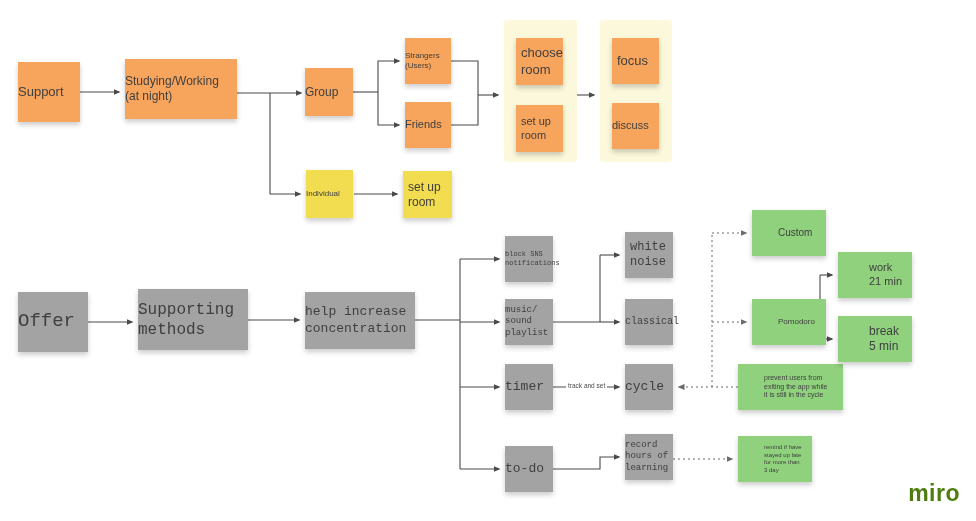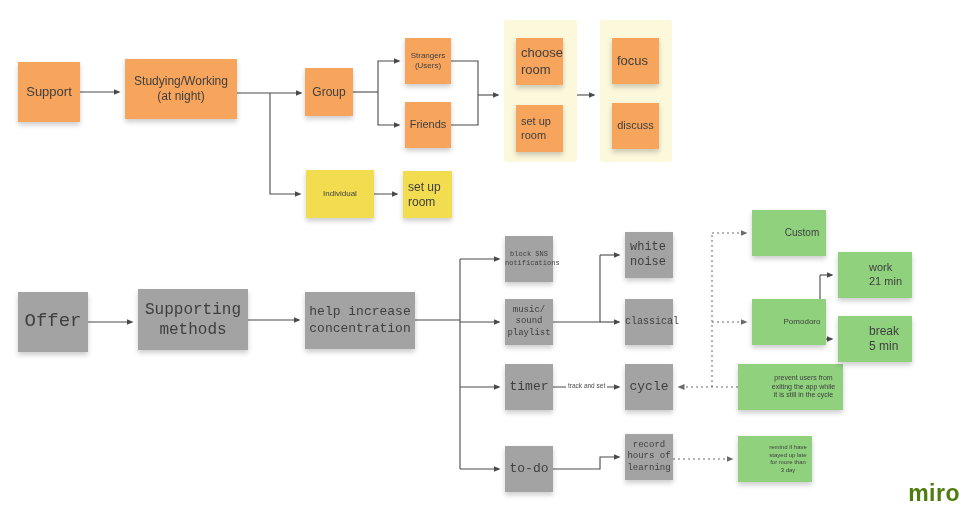--- a/index.html
+++ b/index.html
@@ -4,21 +4,21 @@
 <style>
   html,body{margin:0;padding:0;background:#fff;}
   .board{
     position:relative;width:976px;height:521px;background:#ffffff;
     font-family:"Liberation Sans",sans-serif;overflow:hidden;
   }
   .panel{position:absolute;background:#FCF8DC;border-radius:3px;}
   .svglayer{position:absolute;left:0;top:0;width:976px;height:521px;}
   .note{
     position:absolute;display:flex;align-items:center;justify-content:center;
-    text-align:center;color:#3F3F3F;line-height:1.25;
+    text-align:left;color:#3F3F3F;line-height:1.25;
     box-shadow:0 3px 5px rgba(0,0,0,0.20);
   }
   .note span{white-space:pre-line;display:block;width:100%;}
   .ta-left{justify-content:flex-start;text-align:left;}
   .ta-left span{padding-left:5px;text-align:left;}
   .orange{background:#F7A45C;}
   .yellow{background:#F2DC4F;}
   .teal{background:#a3a3a3;font-family:Liberation Mono, monospace;}
   .green{background:#90D17E;padding-left:26px;}
   .clabel{
@@ -110,21 +110,21 @@
   <div class="note orange ta-left" style="left:516px;top:105px;width:47px;height:47px;font-size:11px">
       <span>set up
 room</span>
     </div>
   <div class="note orange ta-left" style="left:612px;top:38px;width:47px;height:46px;font-size:13px">
       <span>focus</span>
     </div>
   <div class="note orange" style="left:612px;top:103px;width:47px;height:46px;font-size:11px">
       <span>discuss</span>
     </div>
-  <div class="note yellow" style="left:306px;top:170px;width:68px;height:48px;font-size:8px">
+  <div class="note yellow" style="left:306px;top:170px;width:47px;height:48px;font-size:8px">
       <span>Individual</span>
     </div>
   <div class="note yellow ta-left" style="left:403px;top:171px;width:49px;height:47px;font-size:12px">
       <span>set up
 room</span>
     </div>
 
   <div class="note teal" style="left:18px;top:292px;width:70px;height:60px;font-size:19px">
       <span>Offer</span>
     </div>

